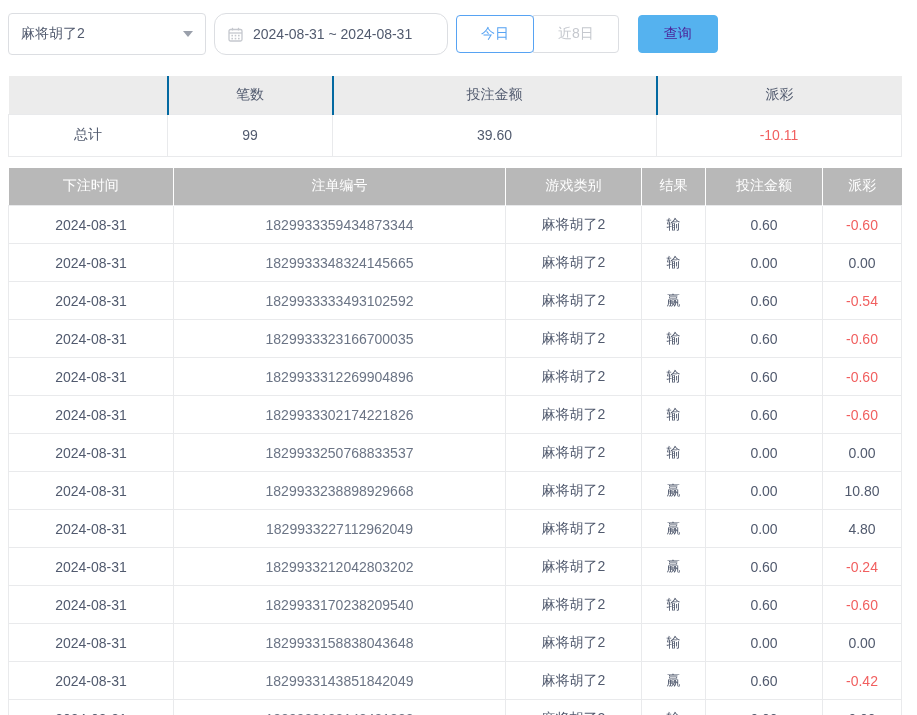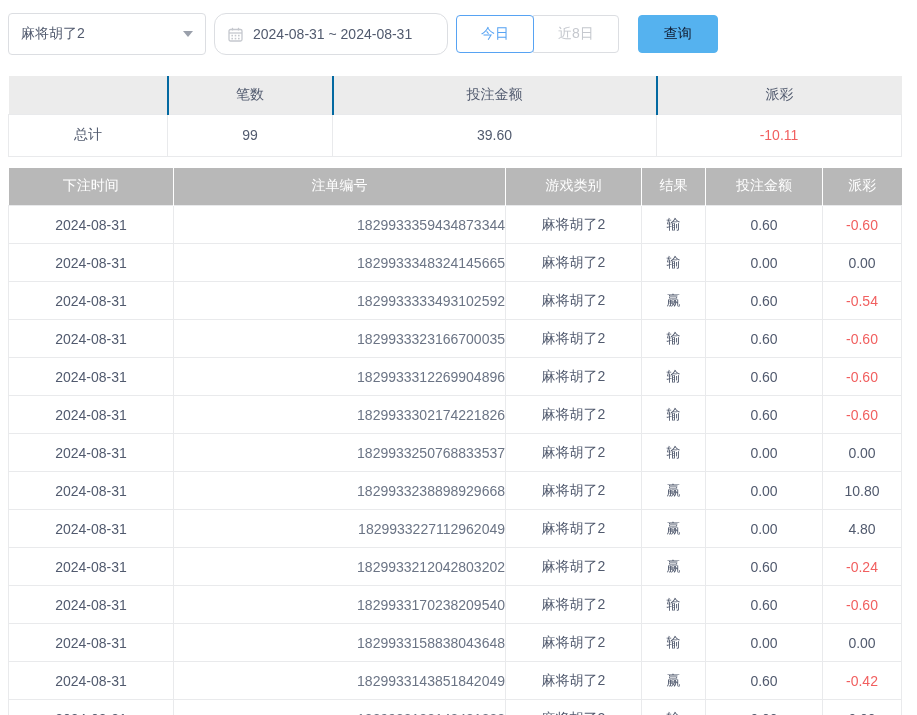--- a/index.html
+++ b/index.html
@@ -37,21 +37,21 @@
     color: #c5c8ce; font-size: 14px; cursor: pointer;
     margin-left: -1px; position: relative;
     font-family: inherit;
   }
   .gbtn:first-child { border-radius: 4px 0 0 4px; margin-left: 0; }
   .gbtn:last-child { border-radius: 0 4px 4px 0; }
   .gbtn.active { border-color: #57a3f3; color: #57a3f3; z-index: 2; border-radius: 4px; }
   .query-btn {
     height: 38px; width: 80px; margin-left: 11px;
     background: #55b2ef; border: 1px solid #55b2ef; border-radius: 4px;
-    color: #0f172a; font-size: 14px; cursor: pointer;
+    color: #4c1d95; font-size: 14px; cursor: pointer;
     font-family: inherit;
   }
 
   
   table { border-collapse: collapse; table-layout: fixed; width: 893px; text-align: center; }
 
   .summary { margin-top: 21px; }
   .summary th {
     height: 38px; background: #ececec; font-weight: normal; color: #515a6e;
     border-right: 2px solid #0369a1;
@@ -61,21 +61,21 @@
 
   .bets { margin-top: 11px; }
   .bets th {
     height: 38px; background: #b8b8b8; color: #fff; font-weight: normal;
     border-right: 1px solid #fff;
   }
   .bets th:last-child { border-right: none; }
   .bets td { height: 38px; border: 1px solid #e9eaec; background: #fff; }
 
   .neg { color: #f15f5f; }
-  .idcell { color: #6b7485; text-align: right; }
+  .idcell { color: #6b7485; }
 </style>
 </head>
 <body>
 
 <div class="page">
 
   <div class="toolbar">
     <div class="select">
       <span>麻将胡了2</span>
       <span class="caret"></span>

